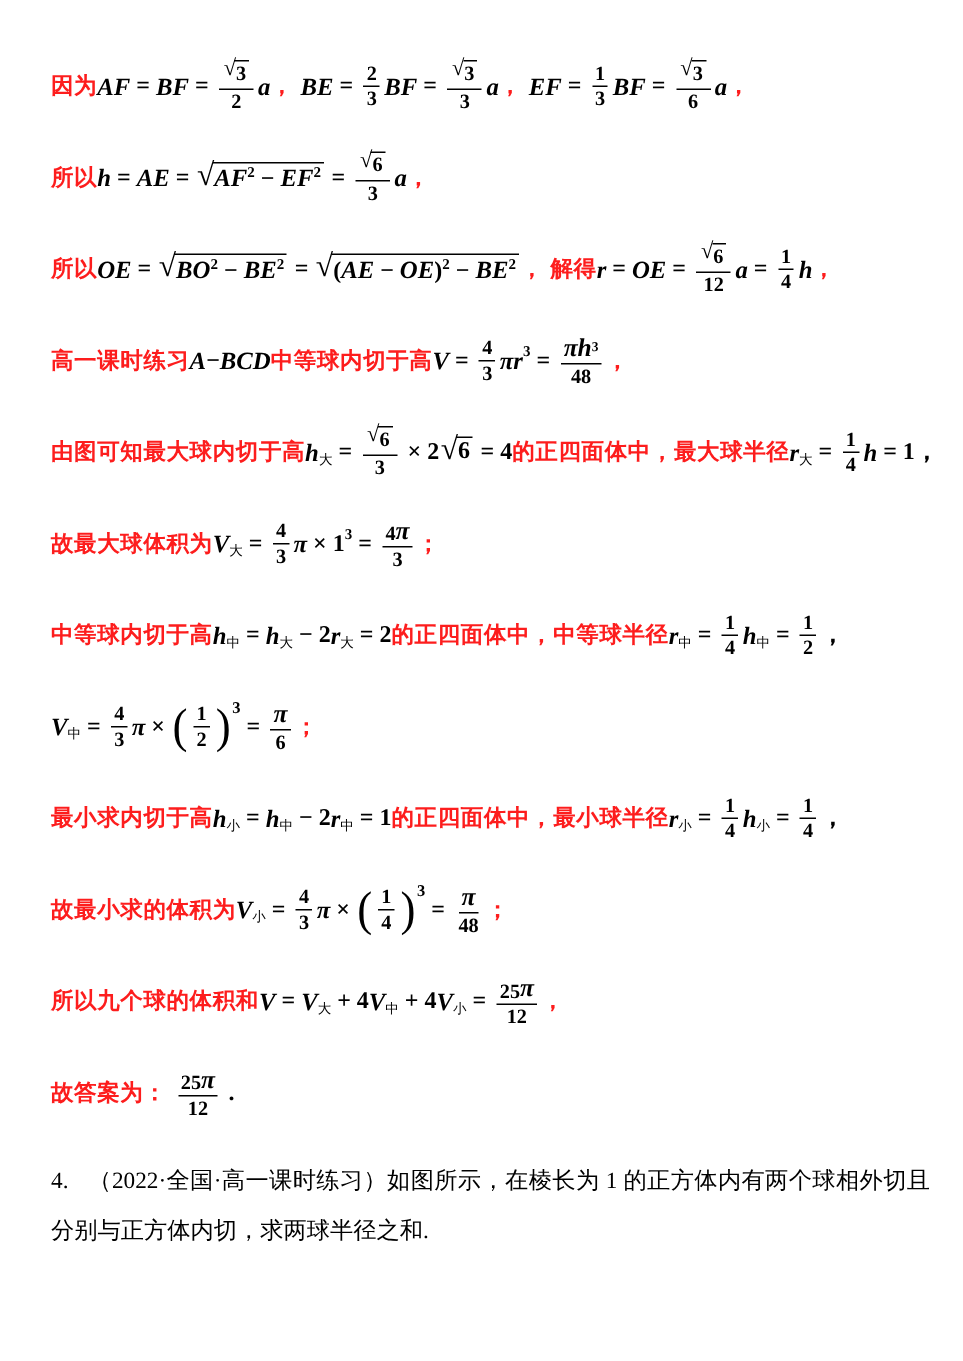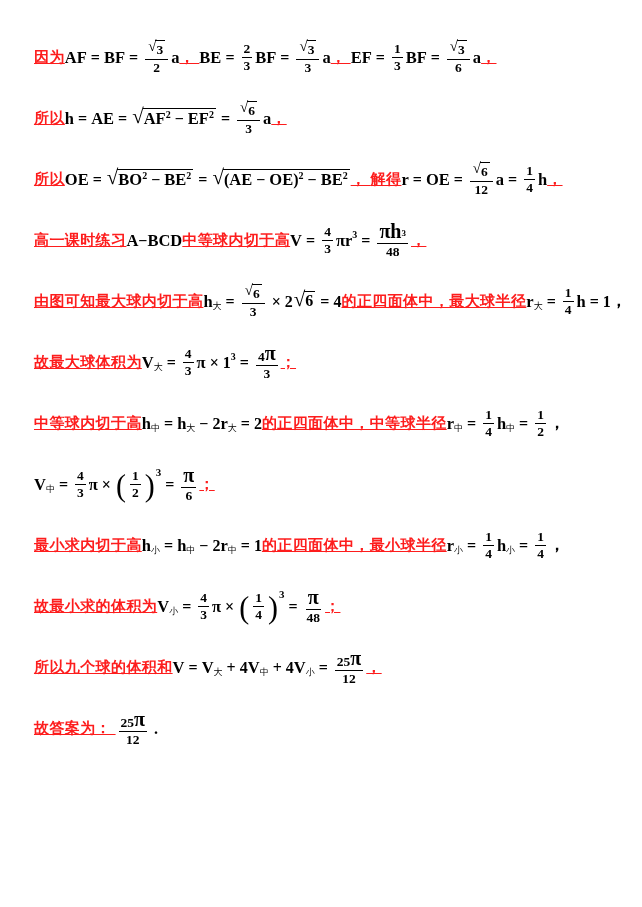--- a/index.html
+++ b/index.html
@@ -3,32 +3,32 @@
 <meta charset="utf-8">
 <style>
   :root { --red:#fd1d1d; --ink:#000000; }
   html,body{margin:0;padding:0;}
   body{
     width:642px;height:907px;background:#ffffff;overflow:hidden;
     font-family:"Liberation Sans", sans-serif;
   }
   .content{padding:27px 20px 0 34px;}
   .mline{display:flex;align-items:center;height:61px;white-space:nowrap;}
-  .t-cn{color:var(--red);font-weight:bold;font-size:15px;white-space:pre;letter-spacing:.4px;text-decoration:underline;}
+  .t-cn{color:var(--red);font-weight:bold;font-size:15px;white-space:pre;letter-spacing:.4px;}
   .t-rm{font-family:"Liberation Serif",serif;font-weight:bold;font-size:16px;color:var(--ink);white-space:pre;}
-  .t-it{font-family:"Liberation Serif",serif;font-weight:bold;font-size:16.5px;color:var(--ink);white-space:pre;}
+  .t-it{font-family:"Liberation Serif",serif;font-weight:bold;font-style:italic;font-size:16.5px;color:var(--ink);white-space:pre;}
   .t-sup{font-family:"Liberation Serif",serif;font-weight:bold;font-size:10px;color:var(--ink);position:relative;top:-6px;}
   .t-hsup{top:-13px;font-size:11px;}
   .t-sub{font-size:9px;color:var(--ink);position:relative;top:5px;font-weight:normal;}
   .fr{display:inline-flex;flex-direction:column;align-items:center;margin:0 3px;line-height:1.05;}
   .fr .fn,.fr .fd{display:inline-flex;align-items:flex-end;justify-content:center;padding:0 2px;}
   .fr .fn{border-bottom:1.4px solid var(--ink);padding-bottom:1px;}
   .fr .fd{padding-top:1px;}
   .fr .t-rm{font-size:13.5px;}
-  .fr .t-it{font-size:20px;}
+  .fr .t-it{font-size:17px;}
   .fr .t-sup{font-size:9px;top:-4px;}
   .sq{display:inline-flex;align-items:flex-start;margin:0 1px;}
   .t-rad{font-family:"Liberation Serif",serif;font-weight:bold;font-size:21px;line-height:1;position:relative;top:-2px;margin-right:-1px;color:var(--ink);}
   .sqc{display:inline-block;border-top:1.5px solid var(--ink);padding:0 2px 0 1px;}
   .fr .t-rad{font-size:15px;top:-1px;}
   .fr .sqc{border-top-width:1.1px;}
   .t-bp{font-family:"Liberation Serif",serif;font-size:30px;font-weight:normal;line-height:1;transform:scaleY(1.08);margin:0 1px;color:var(--ink);}
   .problem{margin-top:12px;width:586px;font-family:"Liberation Serif",serif;font-size:15.5px;line-height:33px;color:var(--ink);text-align:justify;}
   .problem .num{margin-right:13px;}
 </style>
@@ -447,13 +447,14 @@
             <span class="t-rm">25</span>
             <span class="t-it">π</span>
           </span>
           <span class="fd">
             <span class="t-rm">12</span>
           </span>
         </span>
         <span class="t-rm"> .</span>
       </div>
     </div>
+  <p class="problem"><span class="num">4.</span><span>（2022·全国·高一课时练习）如图所示，在棱长为 1 的正方体内有两个球相外切且分别与正方体内切，求两球半径之和.</span></p>
 </div>
 
 </body></html>

